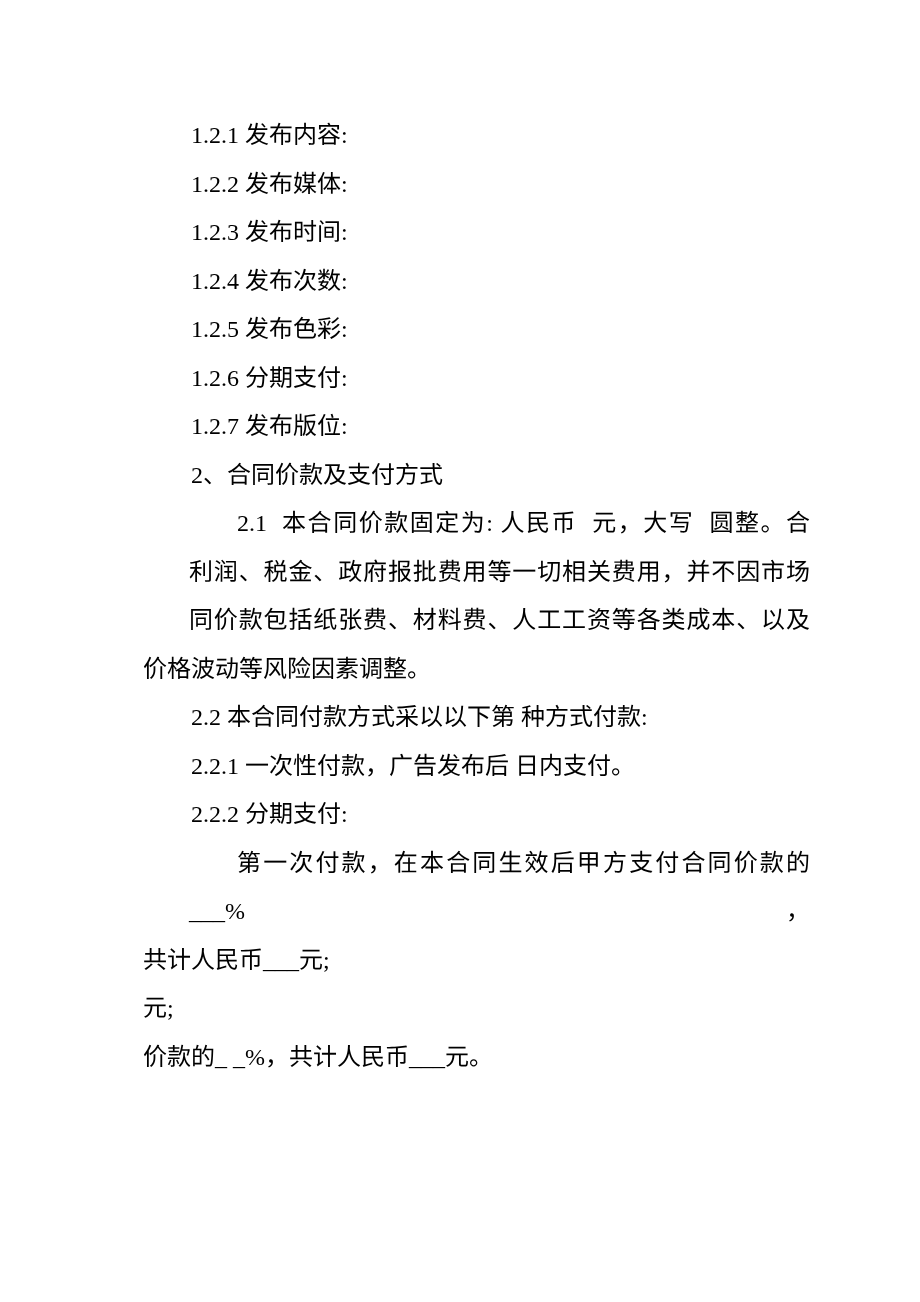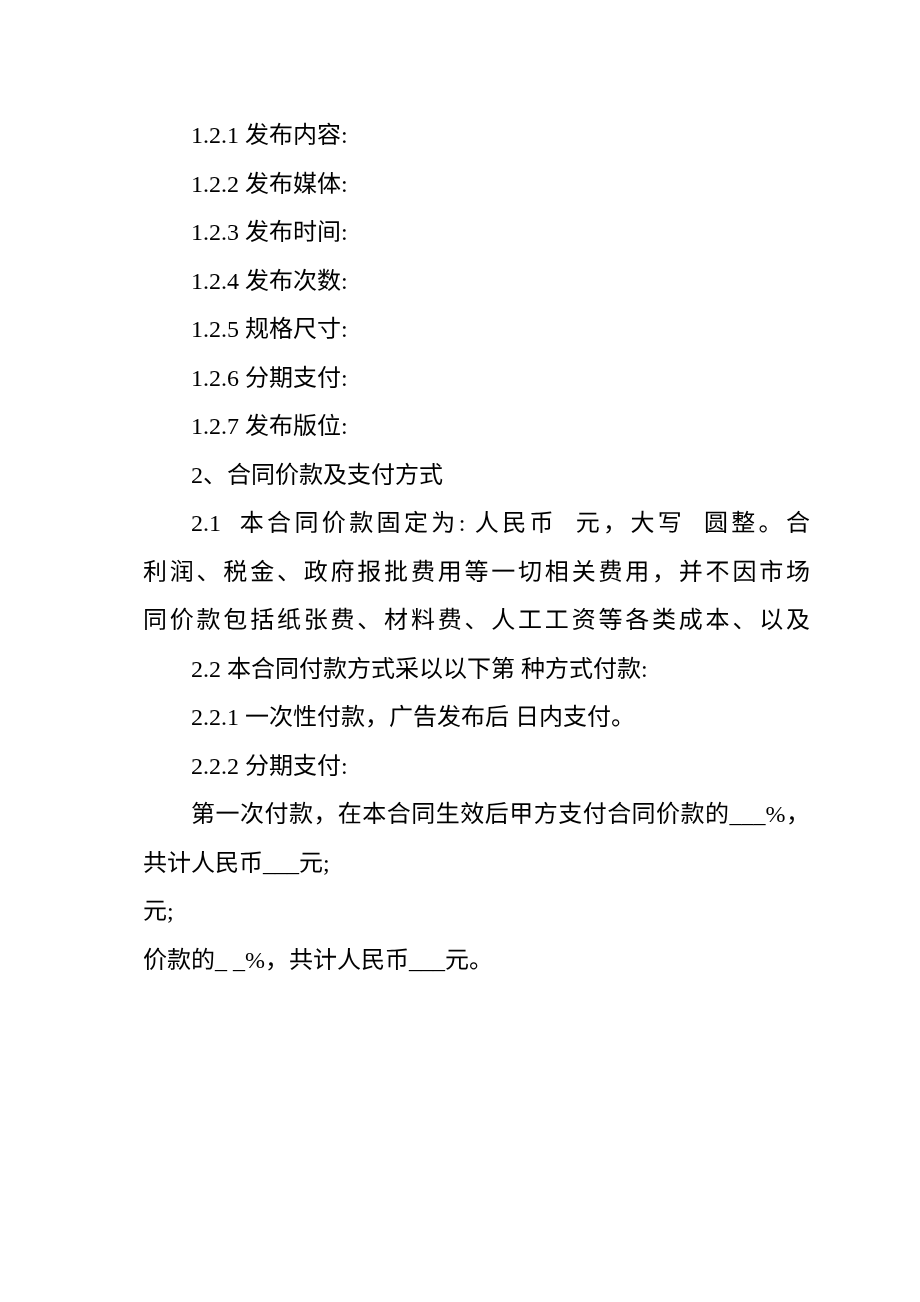--- a/index.html
+++ b/index.html
@@ -26,38 +26,40 @@
     color: #000000;
     white-space: pre-wrap;
     text-align: left;
   }
   .doc-line.indent {
     text-indent: 48px; 
   }
   .doc-line.fill {
     text-align: justify;
     text-align-last: justify;
+    margin-left: 46px;
   }
 </style>
 </head>
 <body>
 
 <div class="page">
   <div id="doc-body">
       <div class="doc-line indent">1.2.1 发布内容:</div>
       <div class="doc-line indent">1.2.2 发布媒体:</div>
       <div class="doc-line indent">1.2.3 发布时间:</div>
       <div class="doc-line indent">1.2.4 发布次数:</div>
-      <div class="doc-line indent">1.2.5 规格尺寸:</div>
+      <div class="doc-line indent">1.2.5 发布色彩:</div>
       <div class="doc-line indent">1.2.6 分期支付:</div>
       <div class="doc-line indent">1.2.7 发布版位:</div>
       <div class="doc-line indent">2、合同价款及支付方式</div>
       <div class="doc-line indent fill">2.1  本合同价款固定为: 人民币  元，大写  圆整。合</div>
       <div class="doc-line fill">利润、税金、政府报批费用等一切相关费用，并不因市场</div>
       <div class="doc-line fill">同价款包括纸张费、材料费、人工工资等各类成本、以及</div>
+      <div class="doc-line">价格波动等风险因素调整。</div>
       <div class="doc-line indent">2.2 本合同付款方式采以以下第 种方式付款:</div>
       <div class="doc-line indent">2.2.1 一次性付款，广告发布后 日内支付。</div>
       <div class="doc-line indent">2.2.2 分期支付:</div>
       <div class="doc-line indent fill">第一次付款，在本合同生效后甲方支付合同价款的___%，</div>
       <div class="doc-line">共计人民币___元;</div>
       <div class="doc-line">元;</div>
       <div class="doc-line">价款的_ _%，共计人民币___元。</div>
     </div>
 </div>
 

